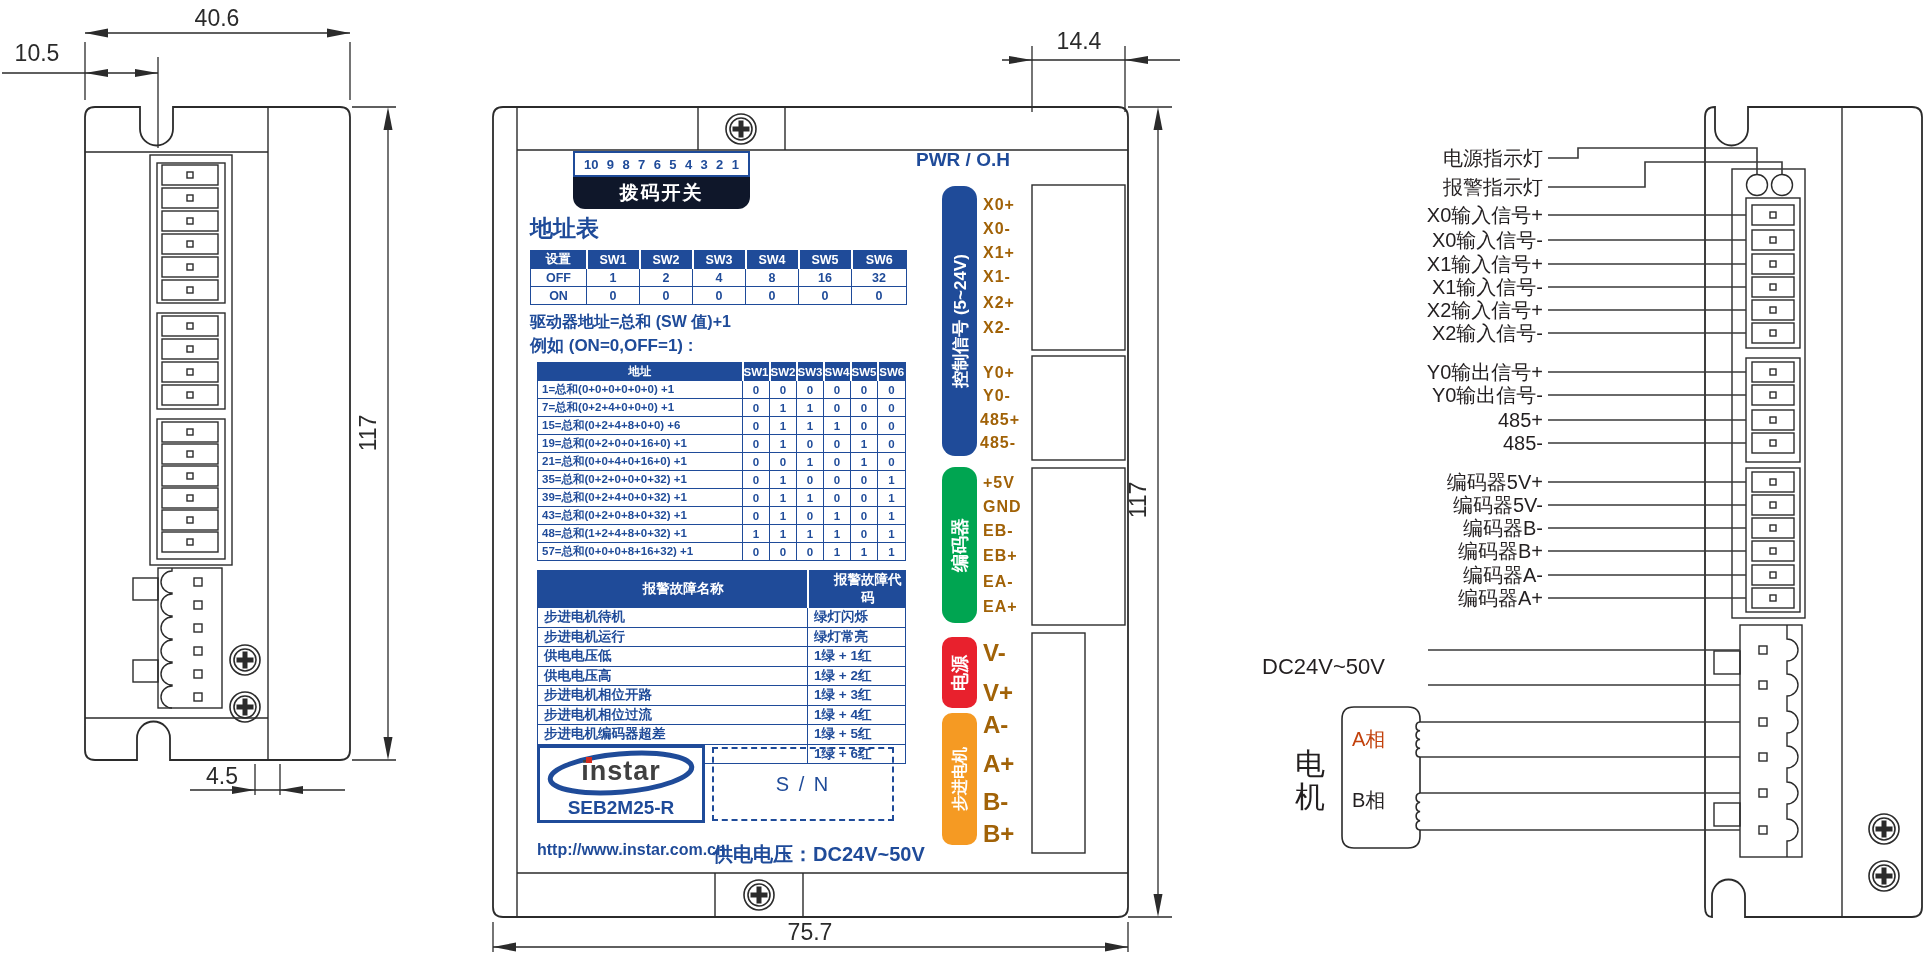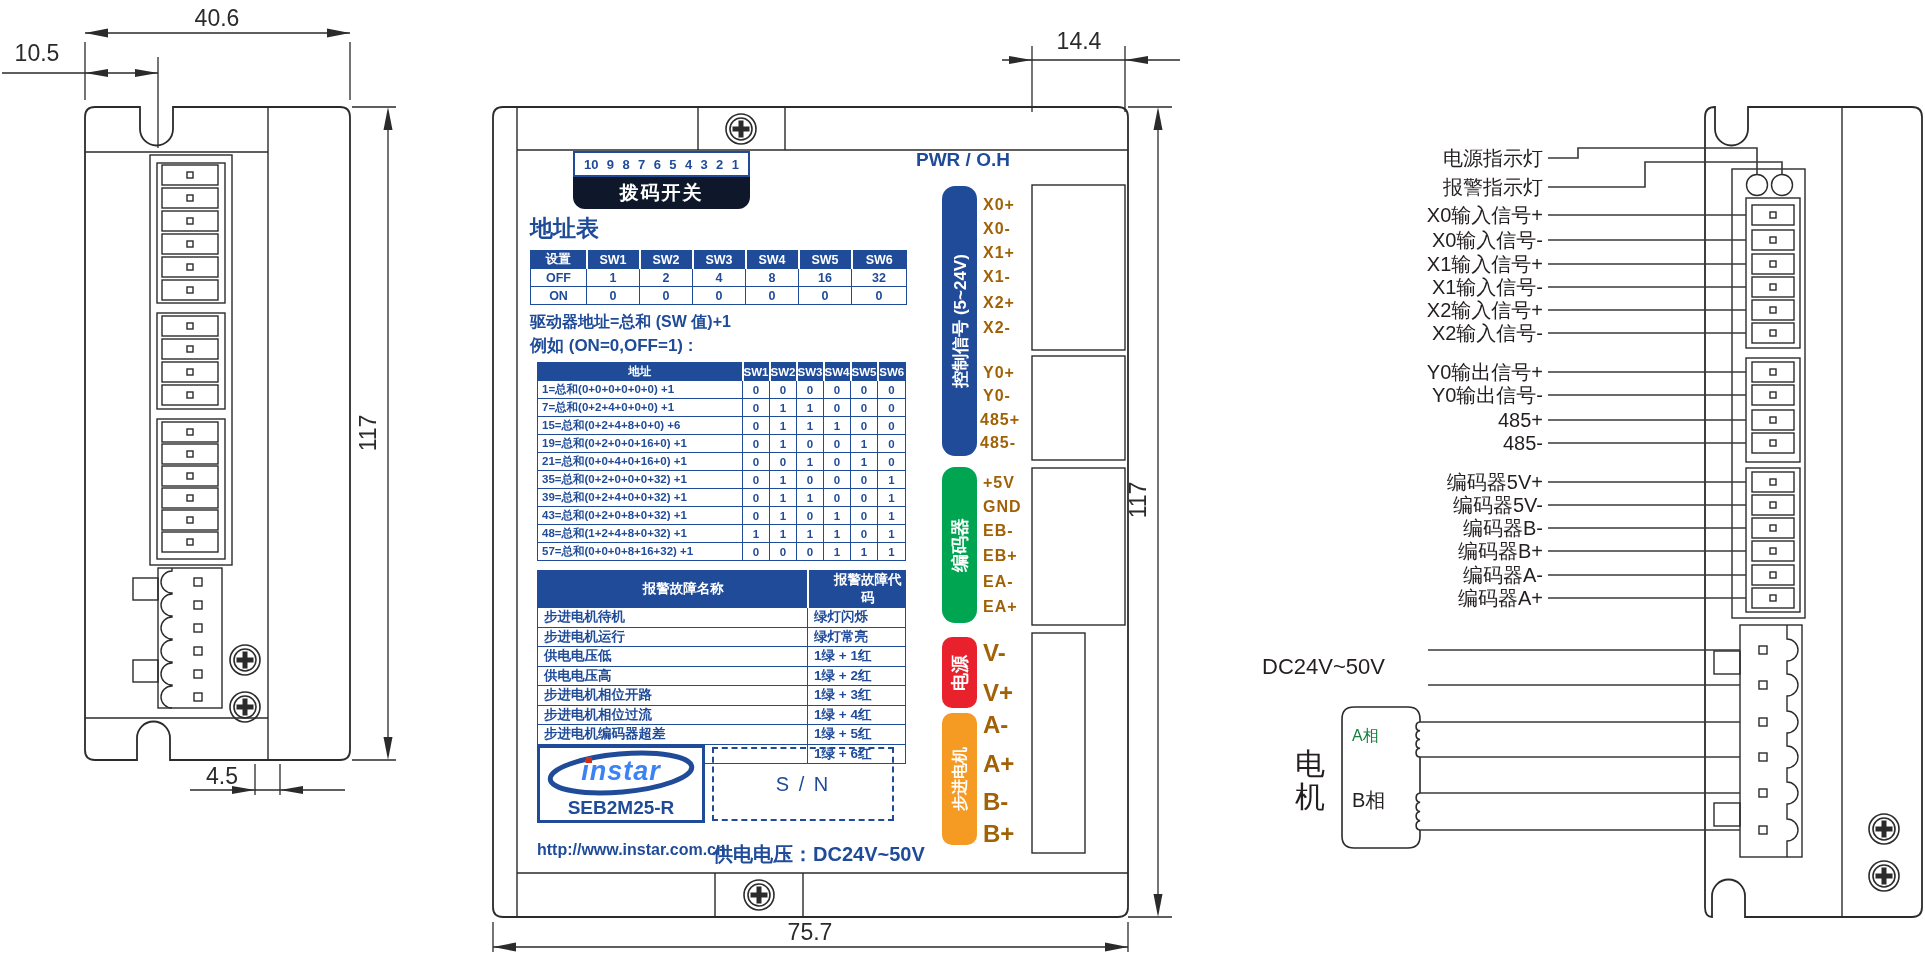--- a/index.html
+++ b/index.html
@@ -413,21 +413,21 @@
           <td>其他故障</td>
           <td>1绿 + 6红</td>
         </tr>
 </tbody>
     </table>
 
 <div id="logo">
   <svg width="162" height="48" style="position:absolute;left:0;top:1px">
         <ellipse cx="81" cy="24" rx="71" ry="19" fill="none" stroke="#1F4B99" stroke-width="5" transform="rotate(-5 81 24)"></ellipse>
       </svg>
-  <span class="t" style="left:0;width:162px;top:8px;text-align:center;font-size:27px;font-weight:bold;font-style:italic;color:#3b82f6;letter-spacing:1px">instar</span>
+  <span class="t" style="left:0;width:162px;top:8px;text-align:center;font-size:27px;font-weight:bold;color:#404040;letter-spacing:1px">instar</span>
   <span style="position:absolute;left:46px;top:9px;width:6px;height:6px;background:#D42B1E"></span>
   <span class="t" style="left:0;width:162px;top:49px;text-align:center;font-size:19px;font-weight:bold;color:#1F4B99">SEB2M25-R</span>
 </div>
 <div id="snbox">S / N</div>
 <div class="t blue" style="left:537px;top:841px;font-size:16px;font-weight:bold">http://www.instar.com.cn</div>
 <div class="t blue" style="left:713px;top:841px;font-size:20px;font-weight:bold">供电电压：DC24V~50V</div>
 
 <div class="t blue" style="left:903px;top:149px;width:120px;text-align:center;font-size:19px;font-weight:bold">PWR / O.H</div>
 
 <div class="bar" style="top:186px;height:270px;background:#1F4B99">
@@ -480,16 +480,16 @@
 <div class="t wl" style="left:1310px;top:431px">485-</div>
 <div class="t wl" style="left:1310px;top:470px">编码器5V+</div>
 <div class="t wl" style="left:1310px;top:493px">编码器5V-</div>
 <div class="t wl" style="left:1310px;top:516px">编码器B-</div>
 <div class="t wl" style="left:1310px;top:539px">编码器B+</div>
 <div class="t wl" style="left:1310px;top:563px">编码器A-</div>
 <div class="t wl" style="left:1310px;top:586px">编码器A+</div>
 
 <div class="t" style="left:1262px;top:654px;font-size:22px;color:#231f20">DC24V~50V</div>
 <div style="position:absolute;left:1294px;top:747px;width:32px;font-size:30px;line-height:33px;color:#231f20;word-break:break-all;text-align:center">电机</div>
-<div class="t" style="left:1352px;top:726px;font-size:16px;color:#15803d">A相</div>
+<div class="t" style="left:1352px;top:726px;font-size:20px;color:#c2410c">A相</div>
 <div class="t" style="left:1352px;top:787px;font-size:20px;color:#231f20">B相</div>
 
 </div>
 
 </body></html>

